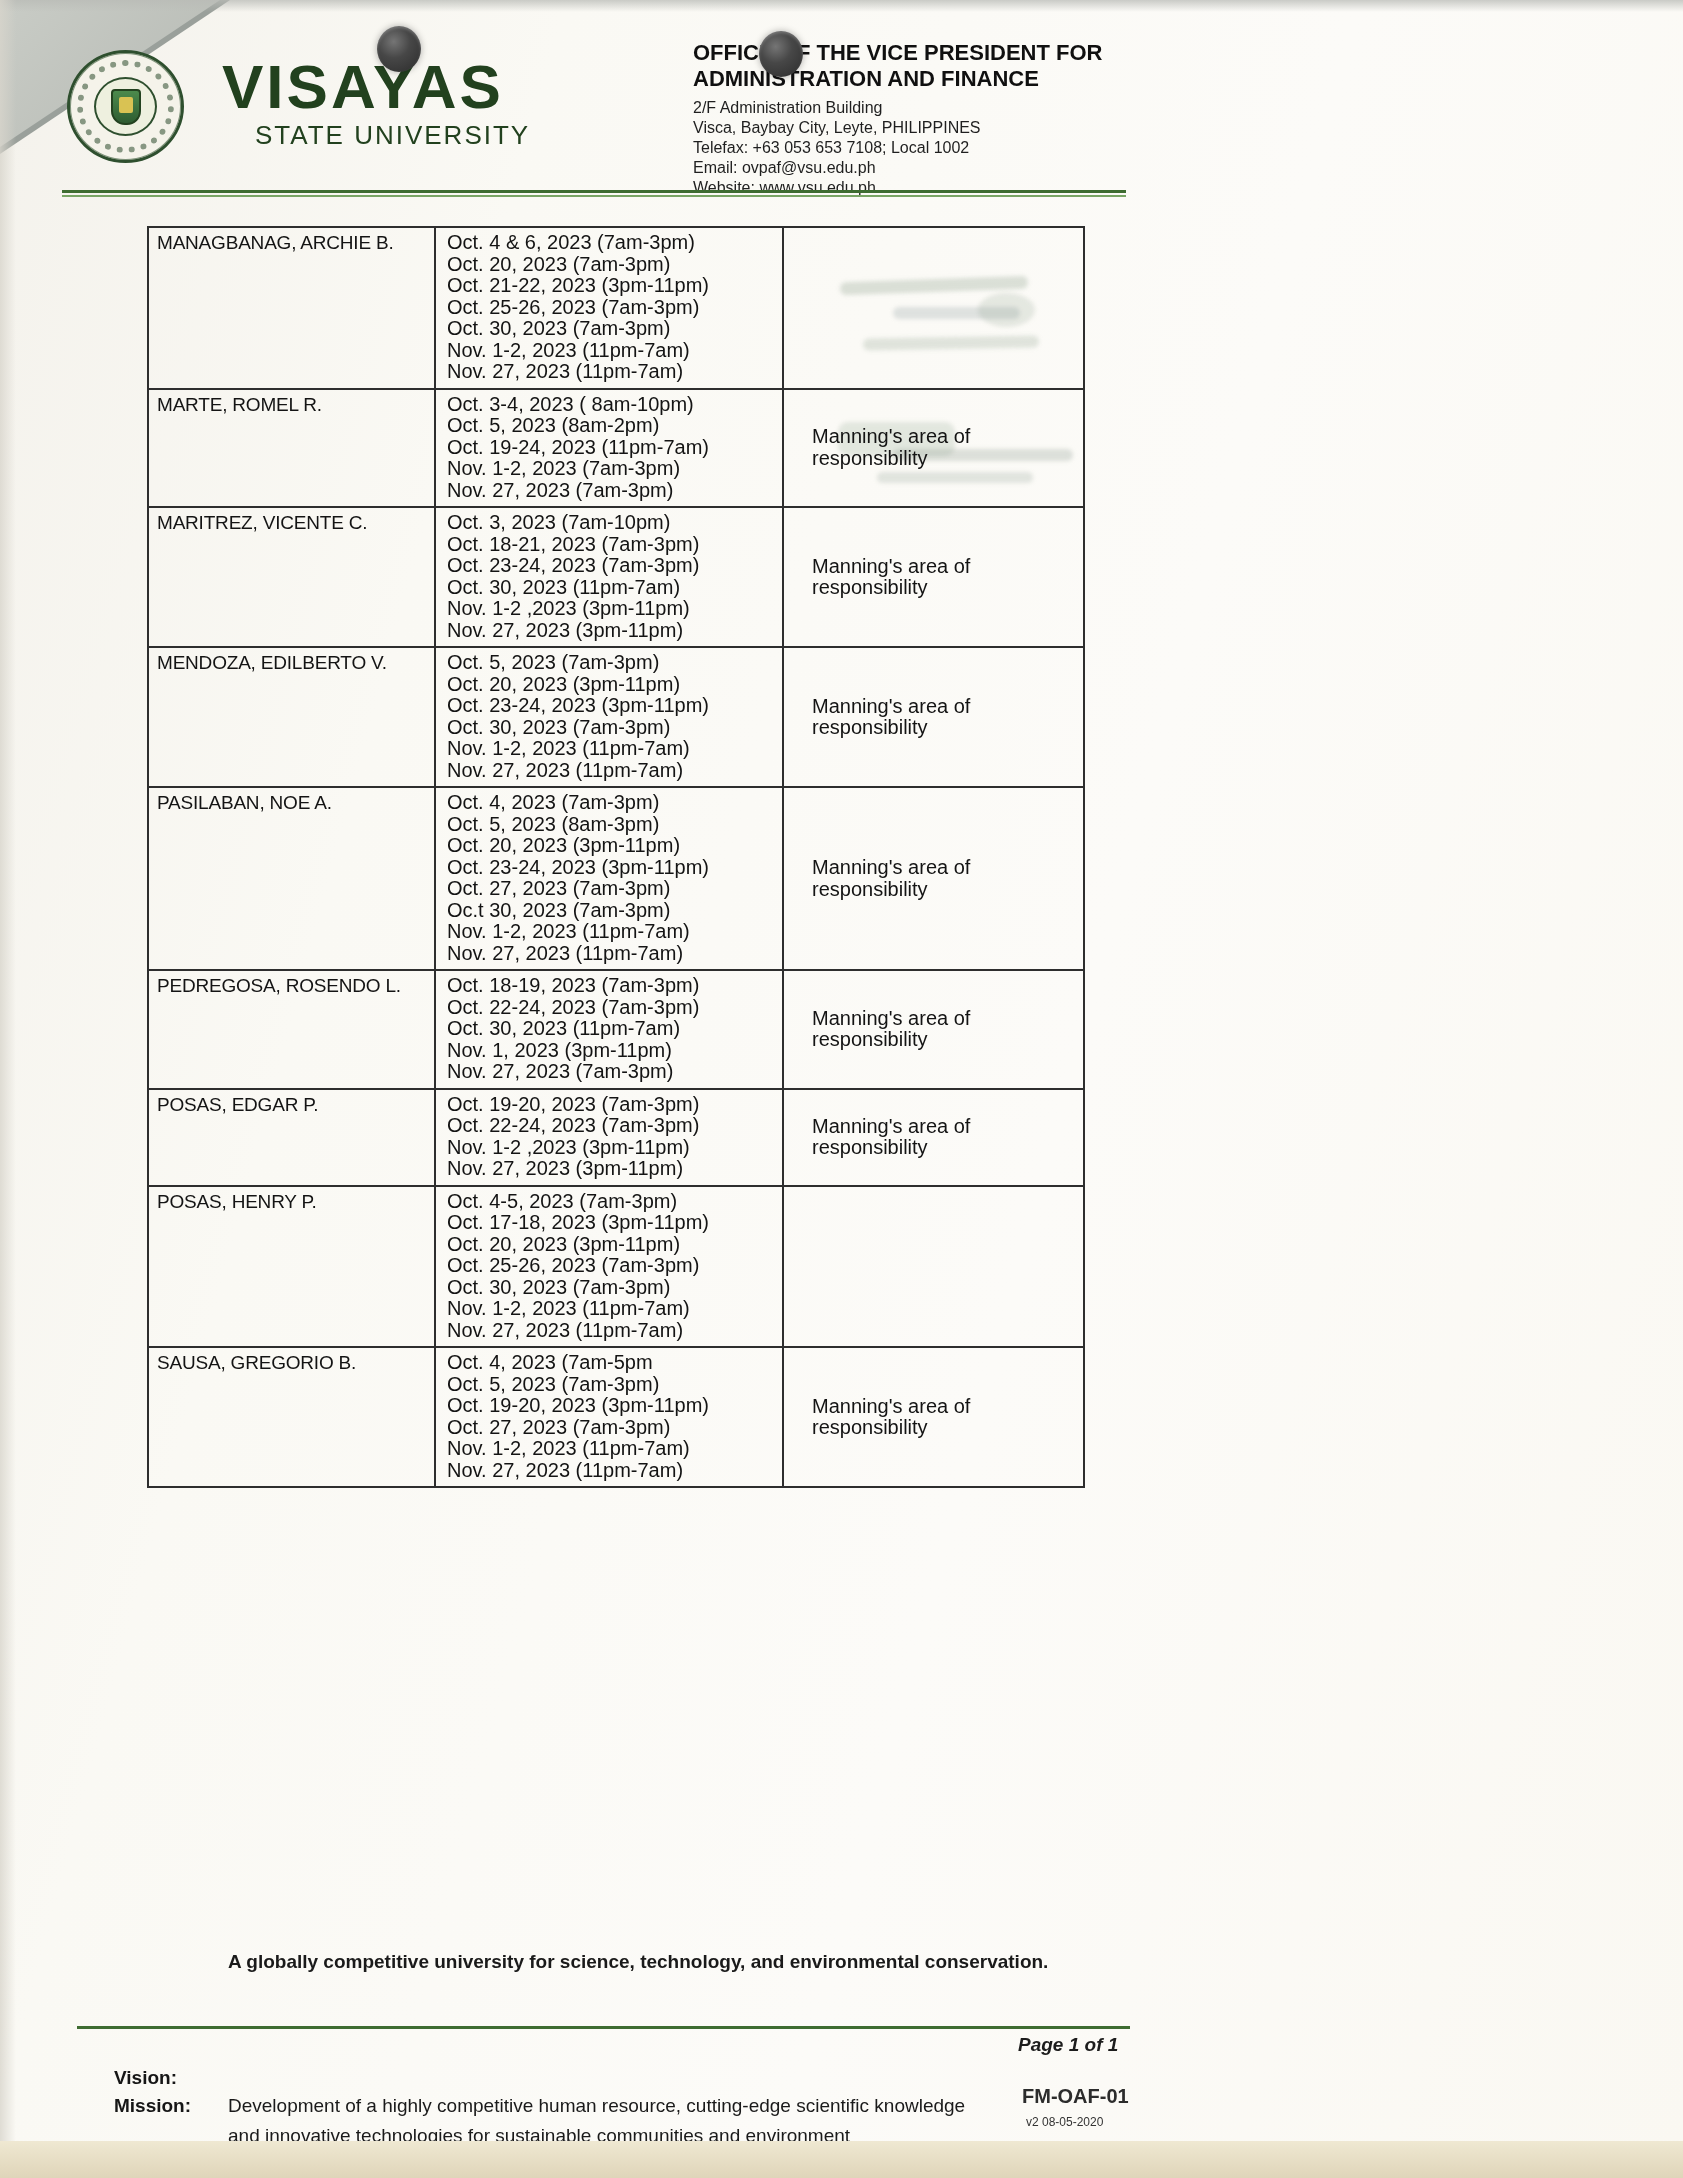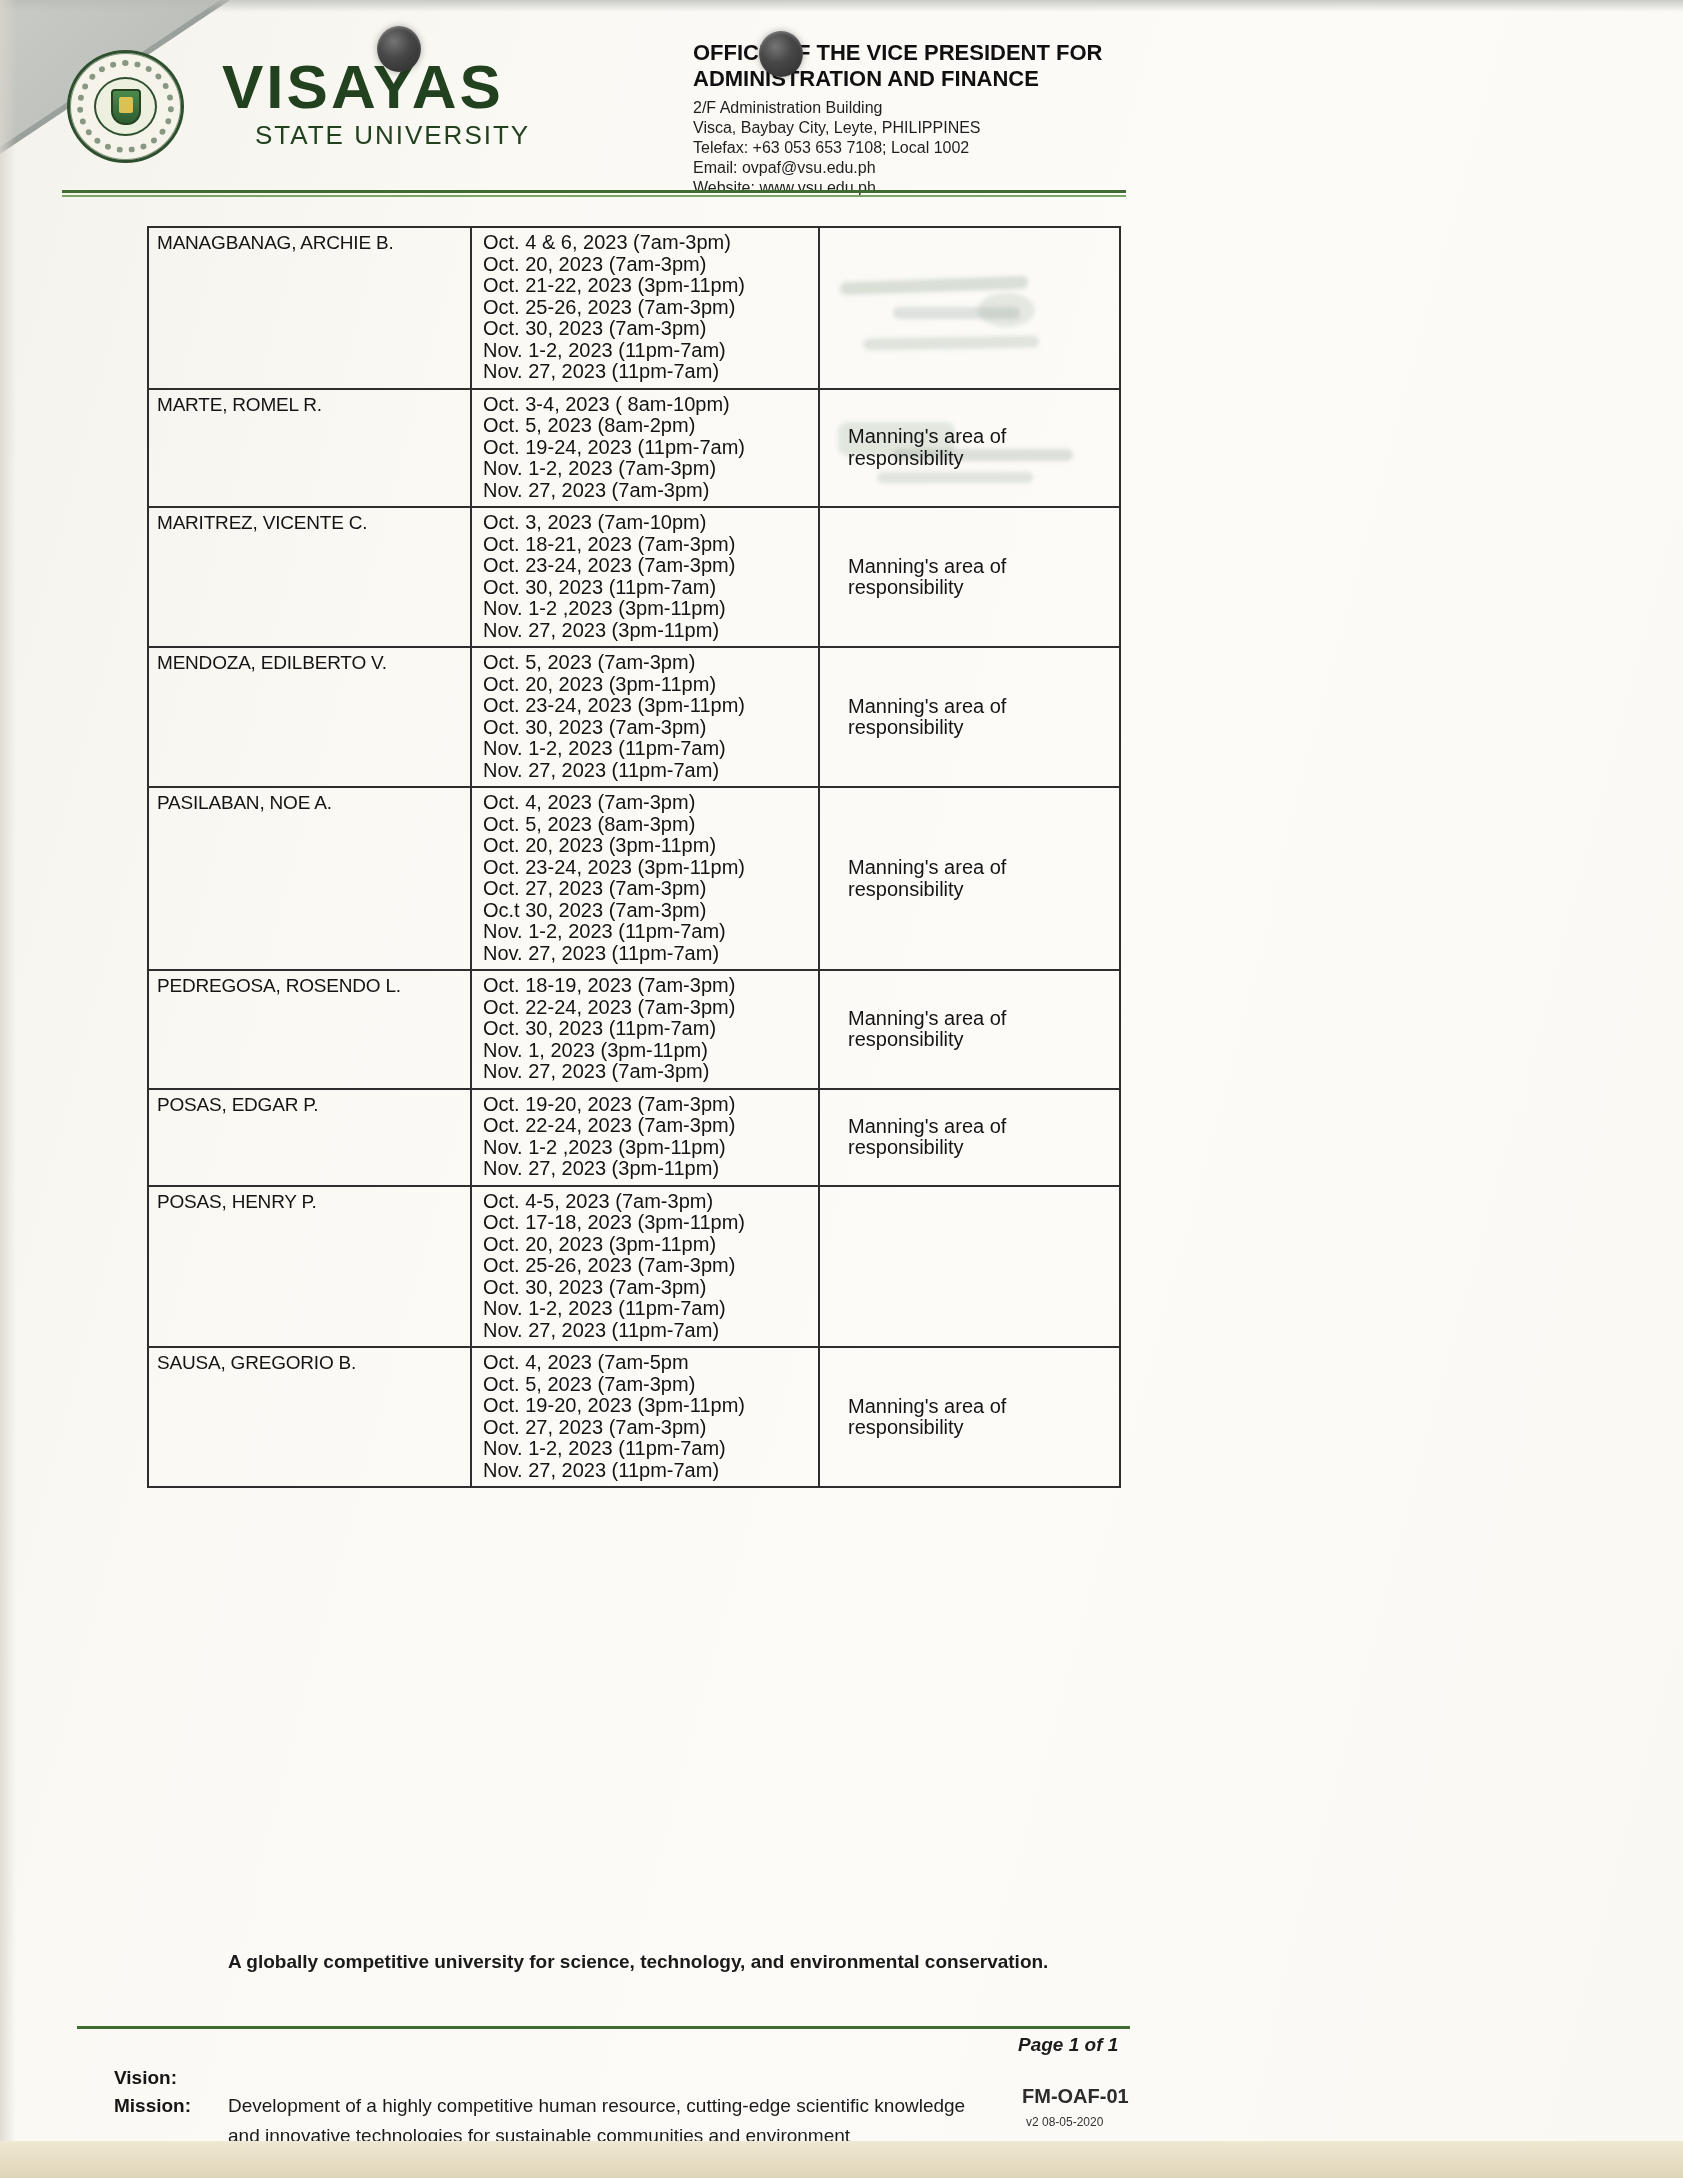--- a/index.html
+++ b/index.html
@@ -63,21 +63,21 @@
   .office-contact div{white-space:nowrap;}
 
   .header-rule{position:absolute;left:62px;top:190px;width:1064px;}
   .header-rule .thick{height:3px;background:#3e6c31;}
   .header-rule .thin{height:2px;background:#79a565;margin-top:2px;}
 
   
   .duty-table{position:absolute;left:147px;top:226px;width:937px;border-collapse:collapse;
     table-layout:fixed;color:#141414;}
   .duty-table td{border:2px solid #2e2e2e;vertical-align:top;line-height:21.5px;}
-  td.name-cell{width:323px;font-size:19px;letter-spacing:-0.2px;padding:4px 4px 4px 8px;}
+  td.name-cell{width:287px;font-size:19px;letter-spacing:-0.2px;padding:4px 4px 4px 8px;}
   td.schedule-cell{width:348px;font-size:20px;padding:4px 4px 5px 11px;}
   td.remark-cell{width:301px;font-size:20px;vertical-align:middle;padding:4px 2px 4px 28px;}
 
   
   .footer-rule{position:absolute;left:77px;top:2026px;width:1053px;height:3px;background:#3e6c31;}
   .page-number{position:absolute;left:1018px;top:2034px;font-size:19px;font-style:italic;
     font-weight:600;color:#1c1c1c;}
   .form-code{position:absolute;left:1022px;top:2085px;font-size:20px;font-weight:bold;color:#2c2c2c;}
   .form-version{position:absolute;left:1026px;top:2115px;font-size:12px;color:#333;text-align:center;}
   .vm-label{position:absolute;left:114px;font-size:19px;font-weight:bold;color:#161616;}

